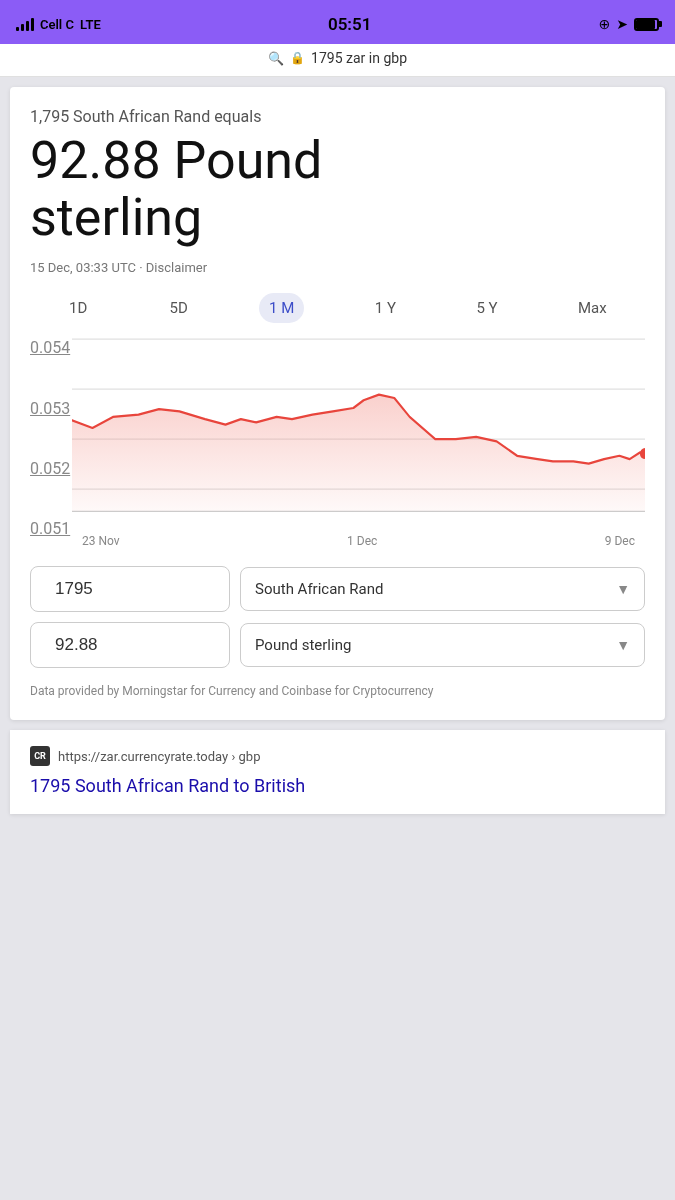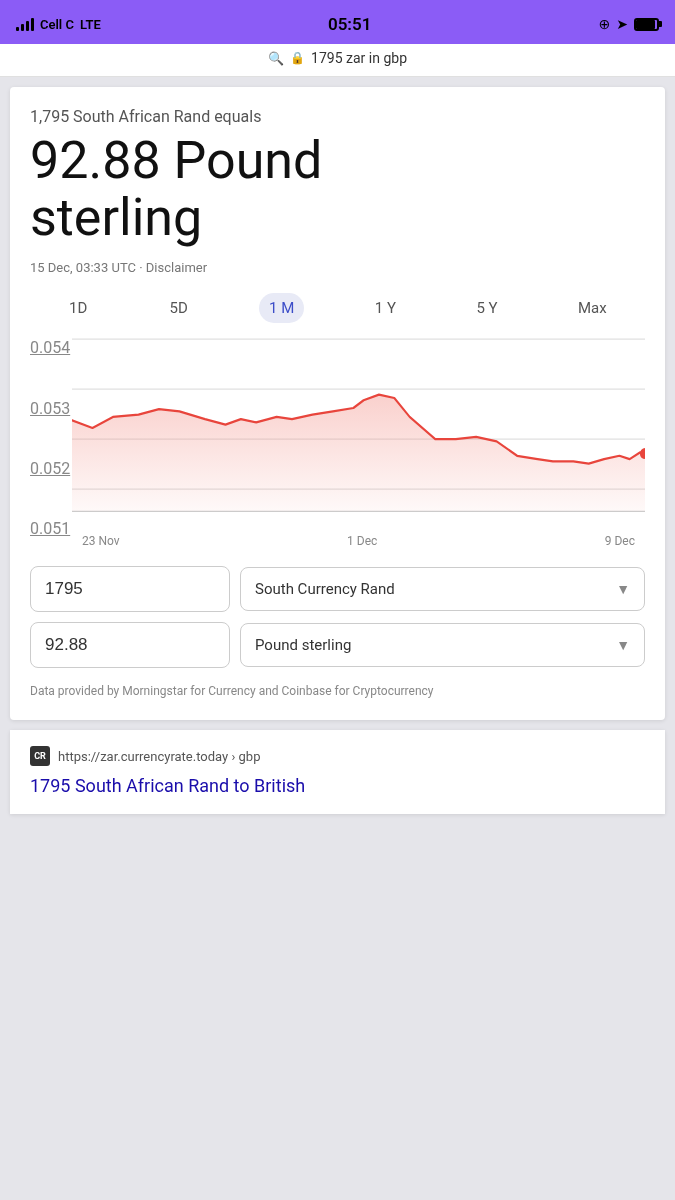--- a/index.html
+++ b/index.html
@@ -199,21 +199,21 @@
     .converter-row {
       display: flex;
       gap: 10px;
       margin-bottom: 10px;
       align-items: center;
     }
     .converter-input {
       flex: 0 0 200px;
       border: 1.5px solid #ccc;
       border-radius: 8px;
-      padding: 12px 14px;
+      padding: 12px 24px;
       font-size: 17px;
       color: #333;
       outline: none;
       width: 200px;
     }
     .converter-select-box {
       flex: 1;
       border: 1.5px solid #ccc;
       border-radius: 8px;
       padding: 12px 14px;
@@ -426,21 +426,21 @@
       <span>23 Nov</span>
       <span>1 Dec</span>
       <span>9 Dec</span>
     </div>
   </div>
 
   <div class="converter-section">
     <div class="converter-row">
       <input class="converter-input" type="text" value="1795" style="">
       <div class="converter-select-box">
-        <span>South Currency Rand</span>
+        <span>South African Rand</span>
         <span class="arrow">▼</span>
       </div>
     </div>
     <div class="converter-row">
       <input class="converter-input" type="text" value="92.88" style="">
       <div class="converter-select-box">
         <span>Pound sterling</span>
         <span class="arrow">▼</span>
       </div>
     </div>

